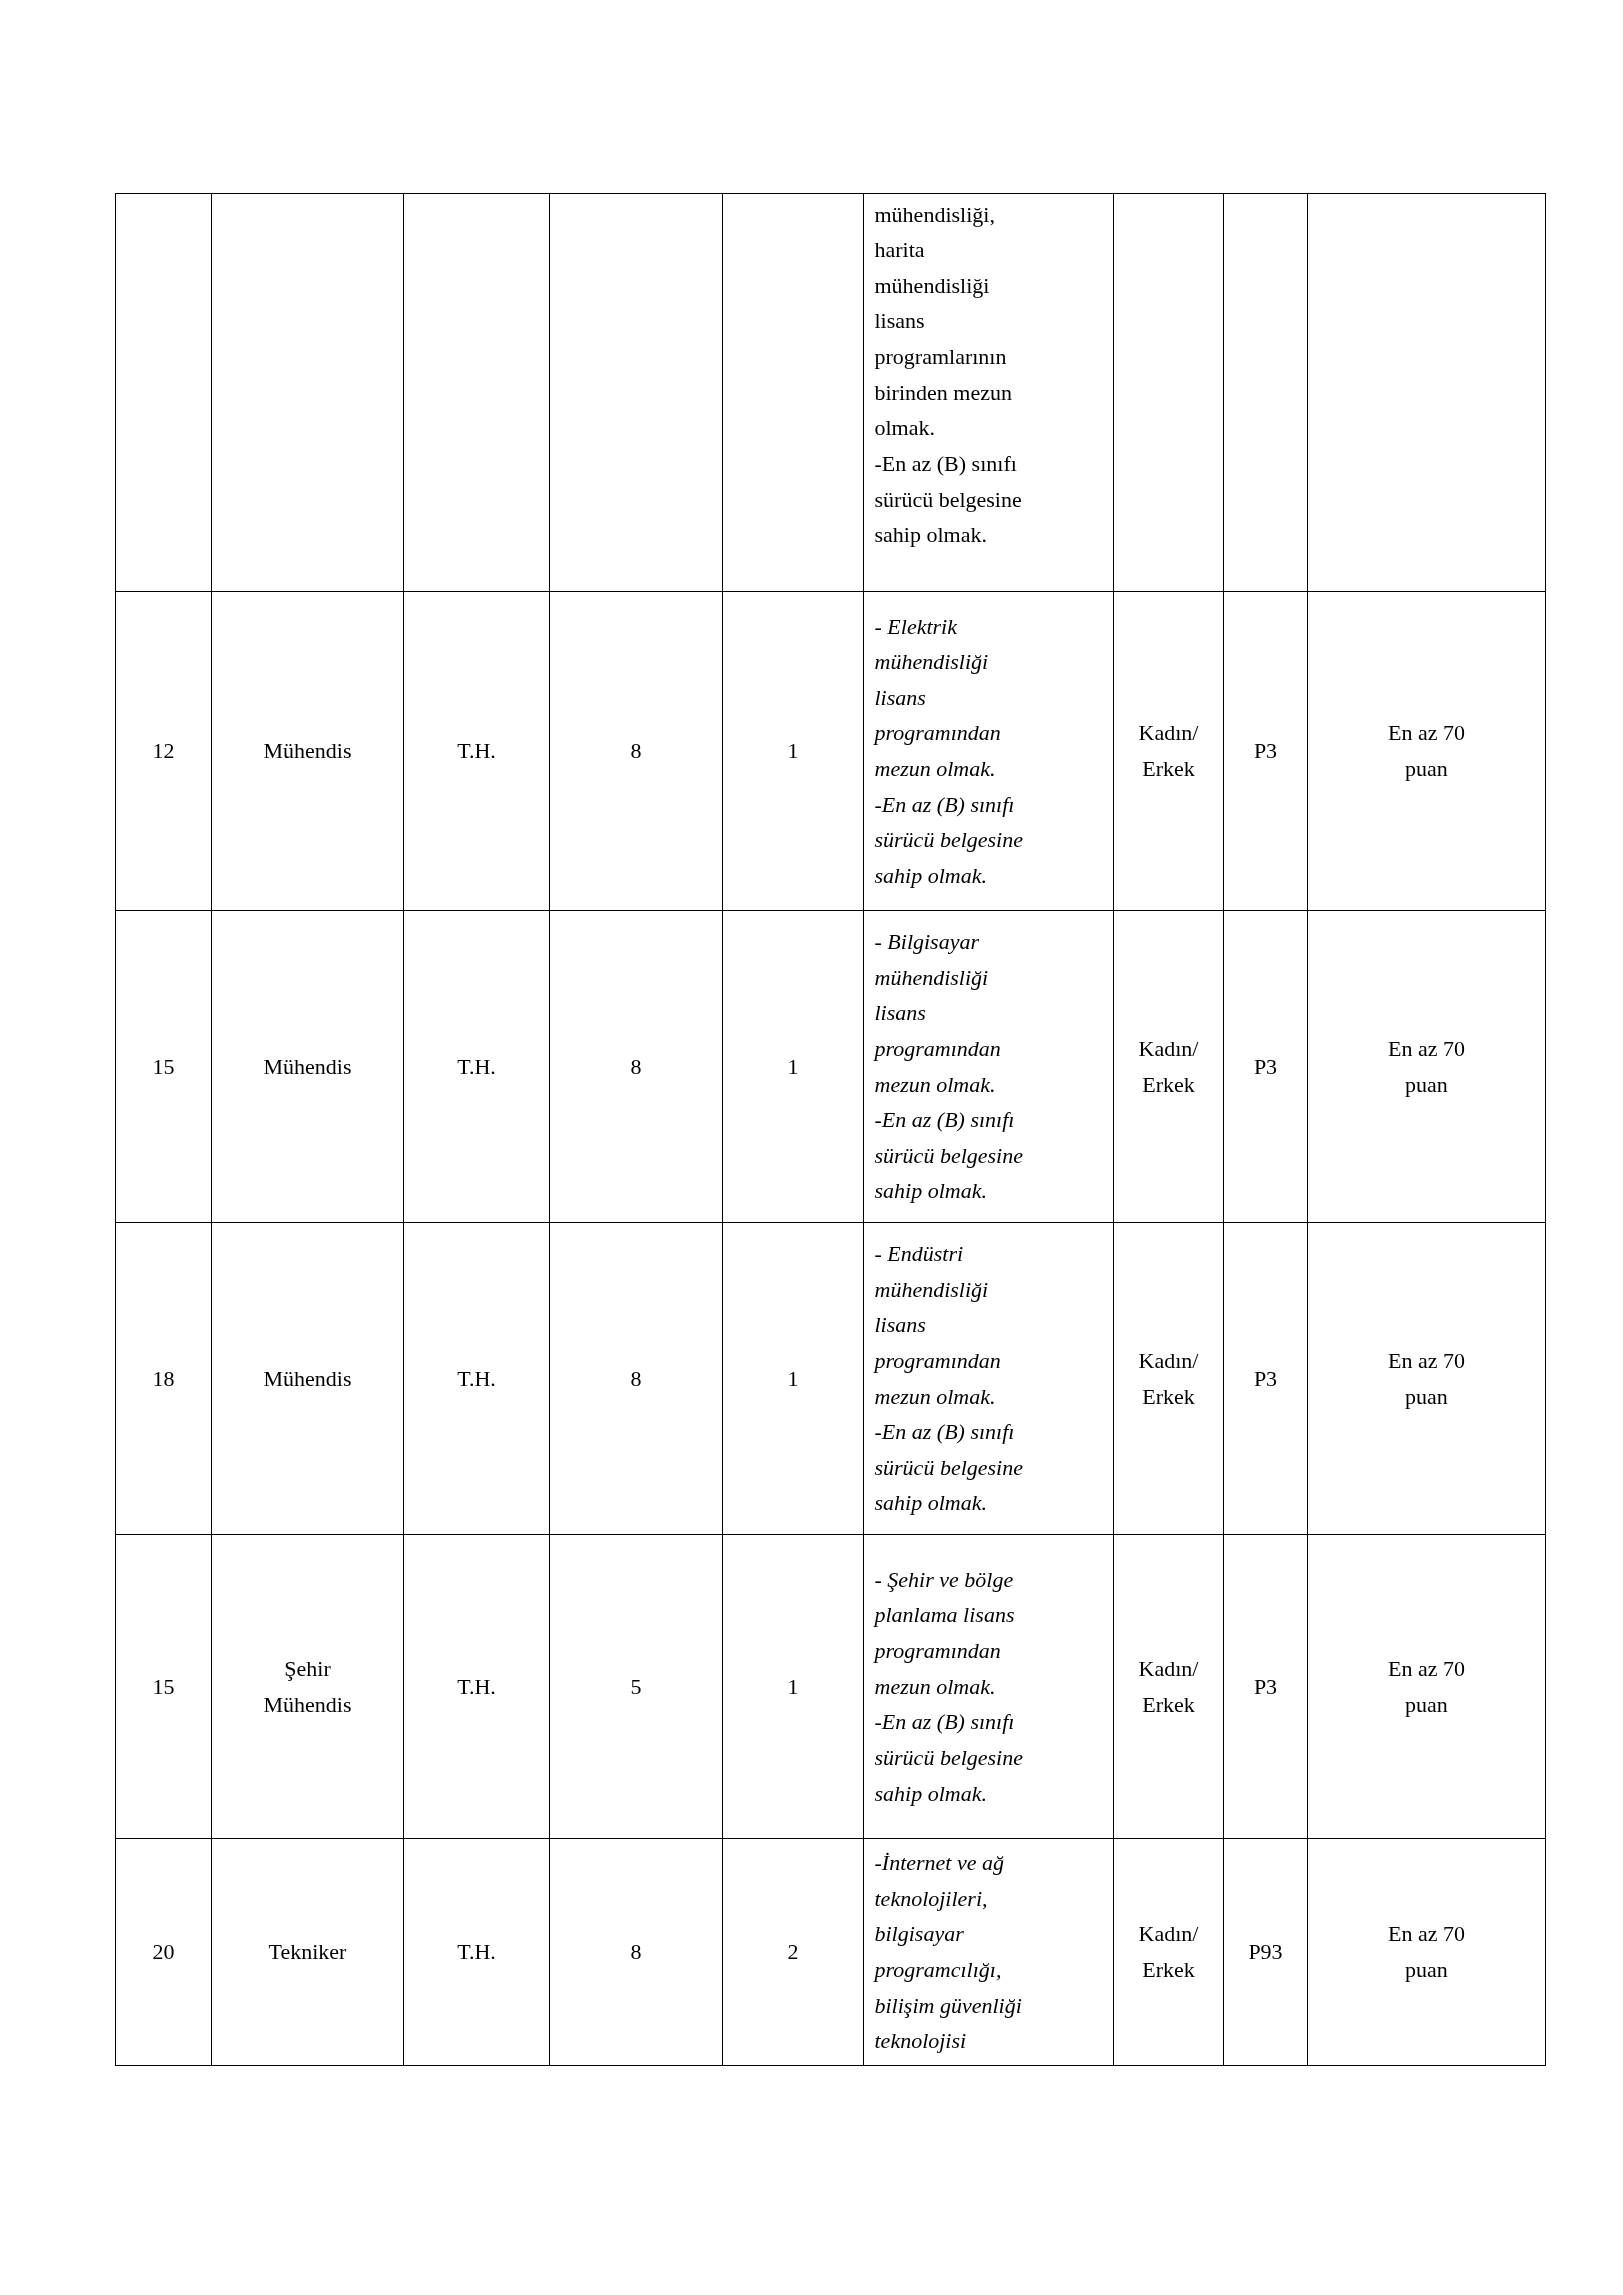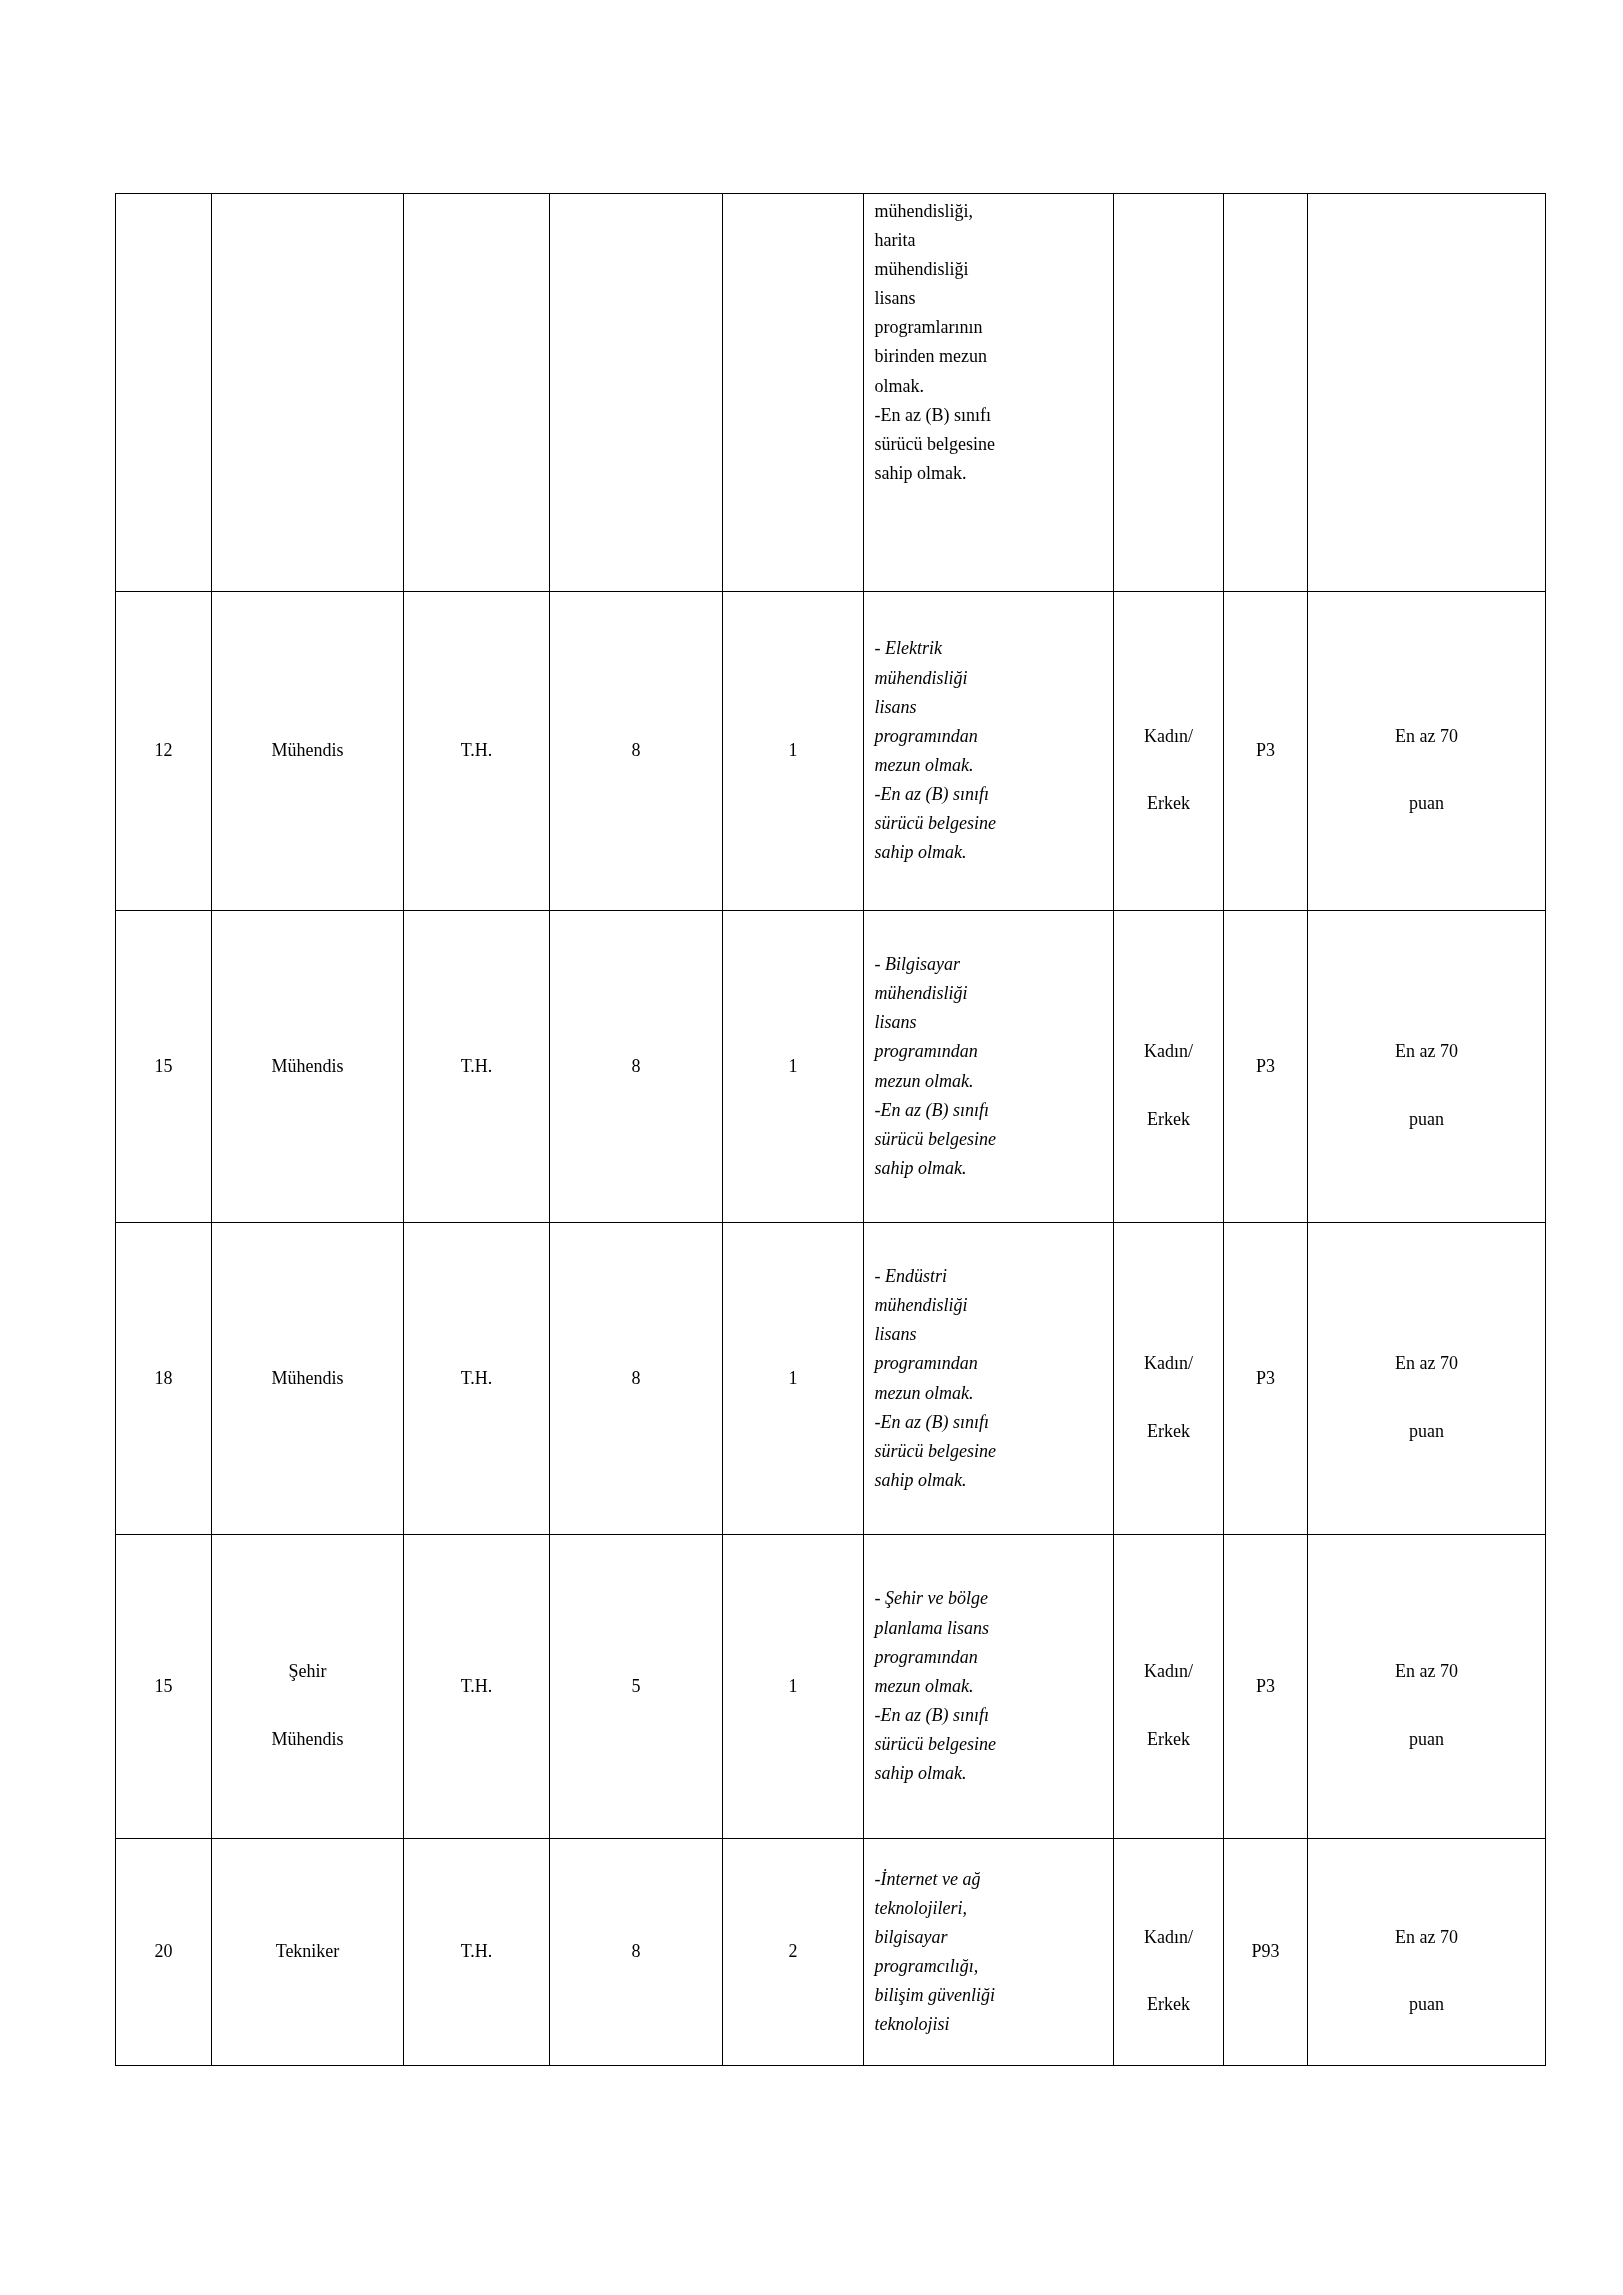--- a/index.html
+++ b/index.html
@@ -27,21 +27,21 @@
     left: 115px;
     top: 193px;
     width: 1430px;
     border-collapse: collapse;
     table-layout: fixed;
   }
   .doc-table td {
     border: 1.3px solid #000000;
     padding: 0 7.9px;
     vertical-align: middle;
-    font-size: 18px;
+    font-size: 22px;
     line-height: 1.62;
   }
   
   col.c-no    { width: 96px; }
   col.c-unvan { width: 192px; }
   col.c-sinif { width: 146px; }
   col.c-derece{ width: 173px; }
   col.c-adet  { width: 141px; }
   col.c-nitelik{ width: 250px; }
   col.c-cinsiyet{ width: 110px; }
@@ -62,21 +62,20 @@
   td.desc.mid {
     vertical-align: middle;
     font-style: italic;
   }
   .desc-line {
     display: block;
     white-space: pre-wrap;
   }
   .stack-line {
     display: block;
-    margin-top: 38px;
   }
   
   tr.continued td.desc {
     vertical-align: top;
     padding-top: 2.6px;
   }
 </style>
 </head>
 <body>
 

